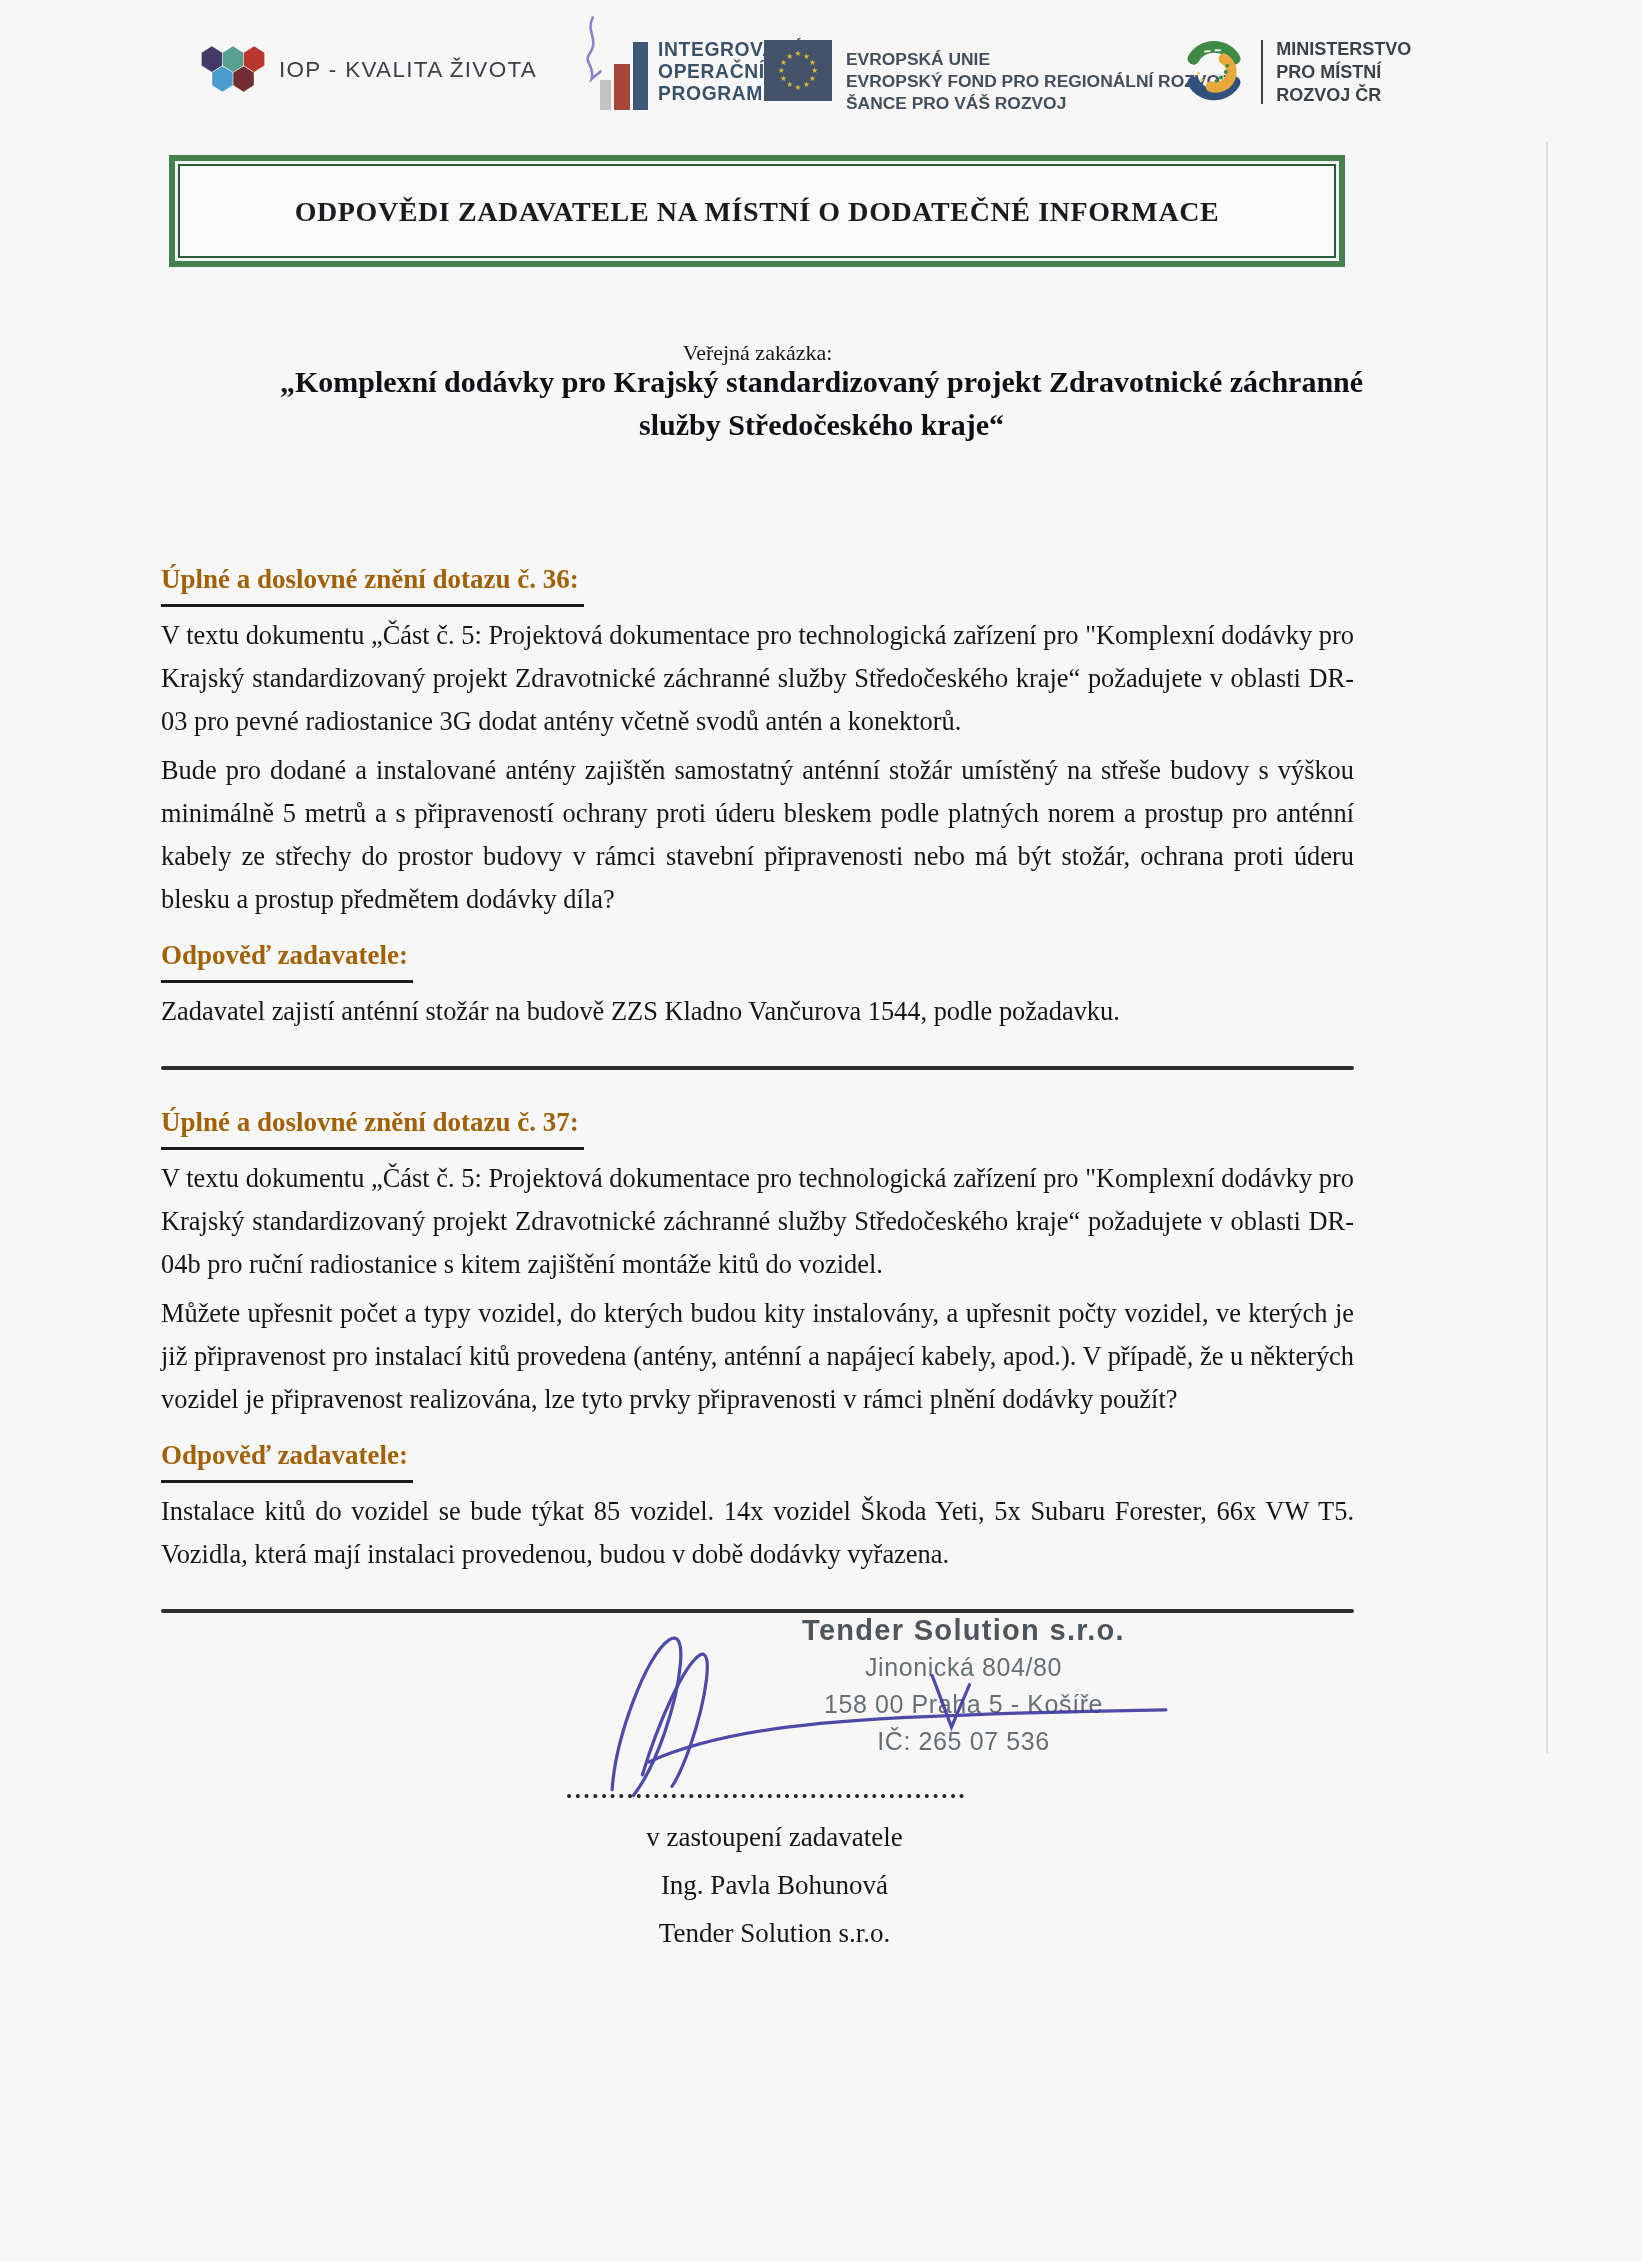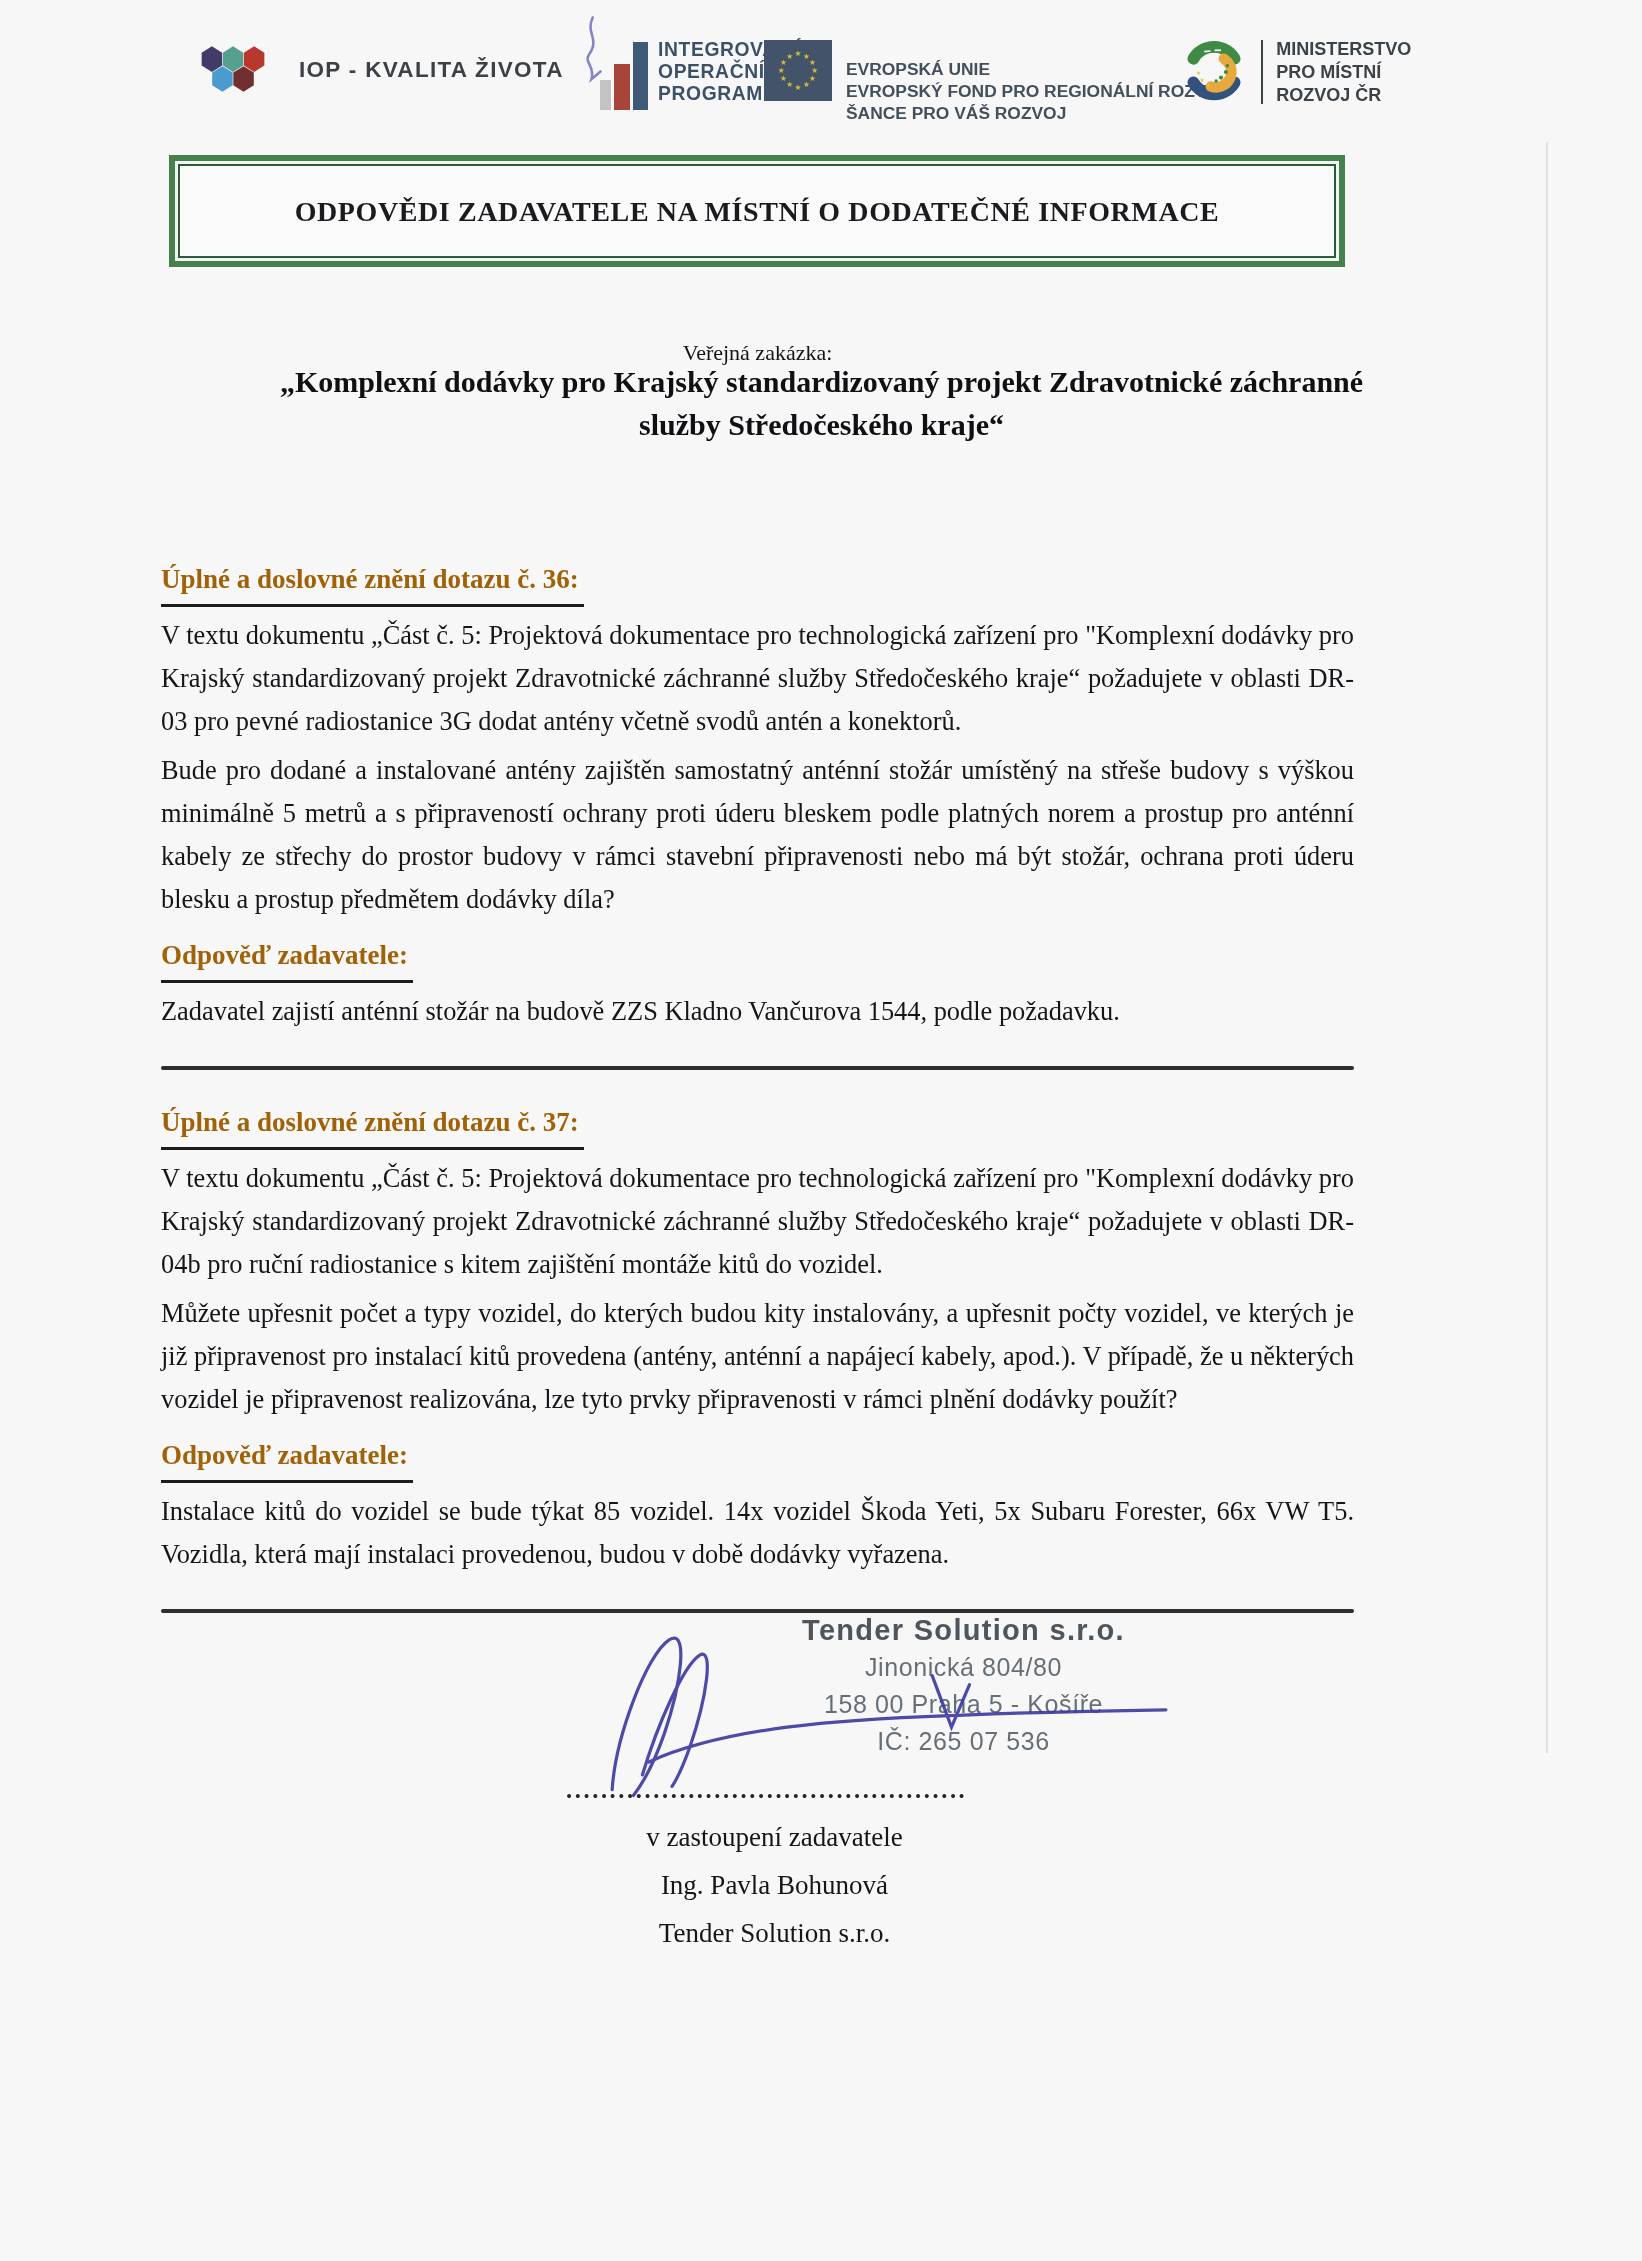--- a/index.html
+++ b/index.html
@@ -6,31 +6,31 @@
   .page{
     position:relative; width:1643px; height:2261px;
     background:#f7f7f8; overflow:hidden;
     font-family:"Liberation Serif","DejaVu Serif",serif;
     color:#141418;
   }
   
   .hdr{position:absolute;top:0;left:0;right:0;height:148px;}
   .logo{position:absolute;display:flex;align-items:center;}
   .logo-iop{left:201px;top:46px;}
-  .iop-label{margin-left:34px;font-family:"Liberation Sans",sans-serif;font-size:22.5px;font-weight:700;color:#3c4147;letter-spacing:1.3px;white-space:nowrap;}
+  .iop-label{margin-left:14px;font-family:"Liberation Sans",sans-serif;font-size:22.5px;font-weight:400;color:#3c4147;letter-spacing:1.3px;white-space:nowrap;}
   .logo-integ{left:600px;top:33px;align-items:flex-end;}
   .bars{display:flex;align-items:flex-end;gap:3.2px;height:77px;}
   .bar{display:block;}
   .bar-gray{width:11px;height:30px;background:#c3c3c6;}
   .bar-red{width:16px;height:46px;background:#a8453a;}
   .bar-blue{width:15px;height:68px;background:#3e5a77;}
   .integ-label{margin-left:9.7px;margin-bottom:5.2px;font-family:"Liberation Sans",sans-serif;font-size:19.3px;font-weight:800;color:#3c5168;line-height:22px;letter-spacing:0.6px;white-space:nowrap;}
   .logo-eu{left:764px;top:40px;align-items:flex-start;}
   .eu-flag{width:68px;height:61px;background:#42536a;flex:none;}
-  .eu-label{margin-left:14px;margin-top:18px;font-family:"Liberation Sans",sans-serif;font-size:17.4px;font-weight:700;color:#43505c;line-height:22px;white-space:nowrap;}
+  .eu-label{margin-left:14px;margin-top:8px;font-family:"Liberation Sans",sans-serif;font-size:17.4px;font-weight:700;color:#43505c;line-height:22px;white-space:nowrap;}
   .logo-ministry{left:1179px;top:37px;align-items:center;}
   .min-divider{width:2.6px;height:64px;background:#3a4348;margin:0 13px 0 11.6px;flex:none;}
   .min-label{font-family:"Liberation Sans",sans-serif;font-size:18px;font-weight:800;color:#3b4348;line-height:23px;white-space:nowrap;}
   
   .penmark{position:absolute;left:567px;top:11.6px;}
   
   .titlebox-outer{
     position:absolute;left:169px;top:155px;width:1176px;
     border:6.4px solid #45804d;background:#f2f3f4;box-sizing:border-box;
   }

